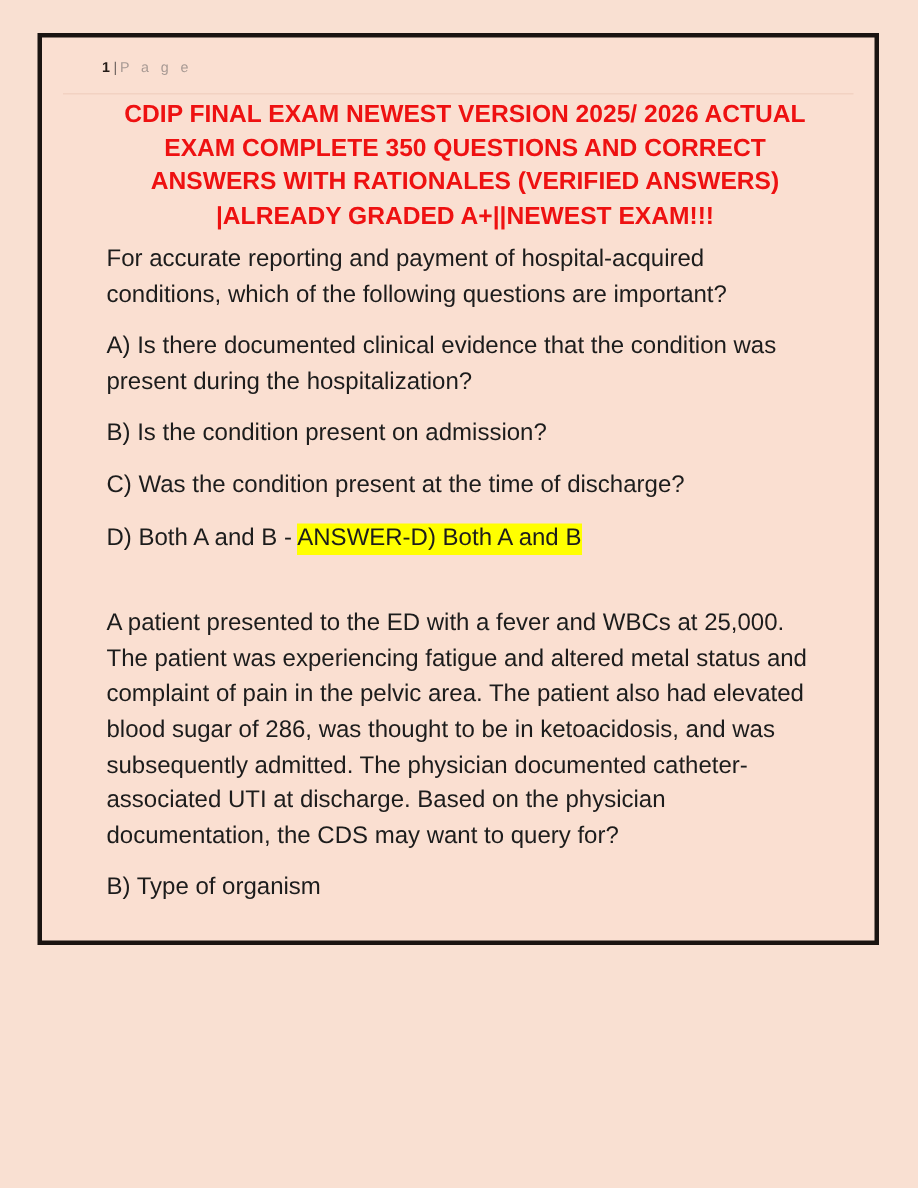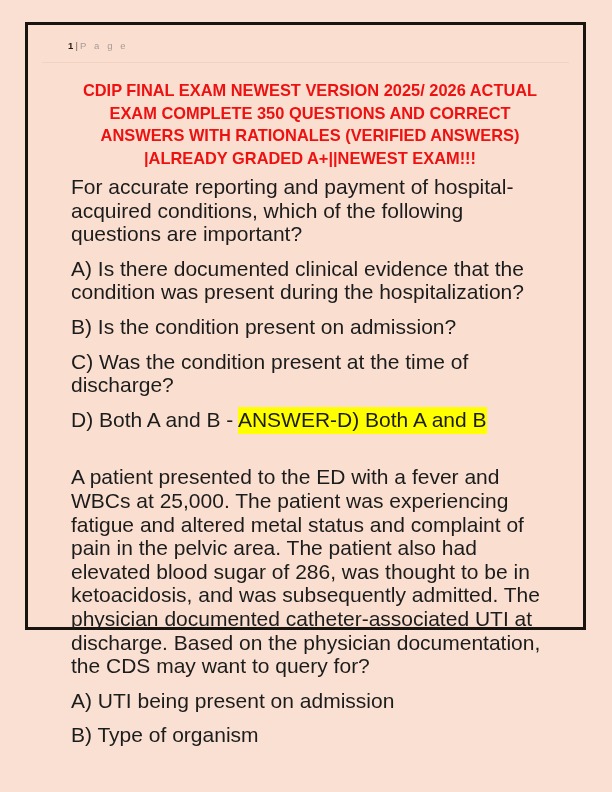--- a/index.html
+++ b/index.html
@@ -58,37 +58,37 @@
   .hdr-page {
     font-size: 9.5px;
     color: #a89a94;
     letter-spacing: 2.6px;
   }
 
   
   #content {
     position: absolute;
     left: 43px;
-    top: 54px;
+    top: 40px;
     width: 478px;
   }
 
   #doc-title {
     color: #ee1111;
     font-weight: bold;
     font-size: 16.4px;
     line-height: 22.5px;
     text-align: center;
     margin: 0 0 6px 0;
     padding: 0 2px;
   }
 
   .para {
     color: #1c1c1c;
-    font-size: 21px;
+    font-size: 16px;
     line-height: 23.6px;
     margin: 0 0 11px 0;
     text-align: left;
   }
 
   .spacer-para {
     height: 23px;
   }
 
   .highlight {
@@ -120,19 +120,18 @@
     <p class="para">B) Is the condition present on admission?</p>
 
     <p class="para">C) Was the condition present at the time of discharge?</p>
 
     <p class="para"><span>D) Both A and B - </span><span class="highlight">ANSWER-D) Both A and B</span></p>
 
     <div class="spacer-para"></div>
 
     <p class="para">A patient presented to the ED with a fever and WBCs at 25,000. The patient was experiencing fatigue and altered metal status and complaint of pain in the pelvic area. The patient also had elevated blood sugar of 286, was thought to be in ketoacidosis, and was subsequently admitted. The physician documented catheter-associated UTI at discharge. Based on the physician documentation, the CDS may want to query for?</p>
 
-    <p class="para">A) UTI being present on admission</p>
 
     <p class="para">B) Type of organism</p>
 
 
   </div>
 </div>
 
 </body></html>

